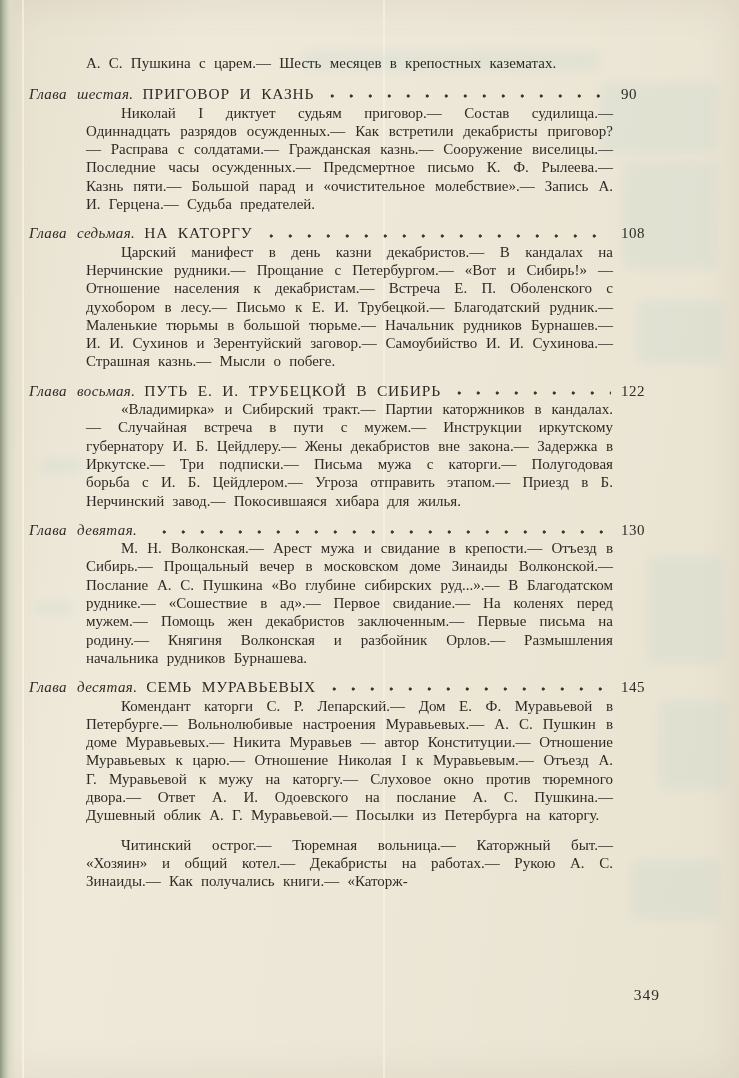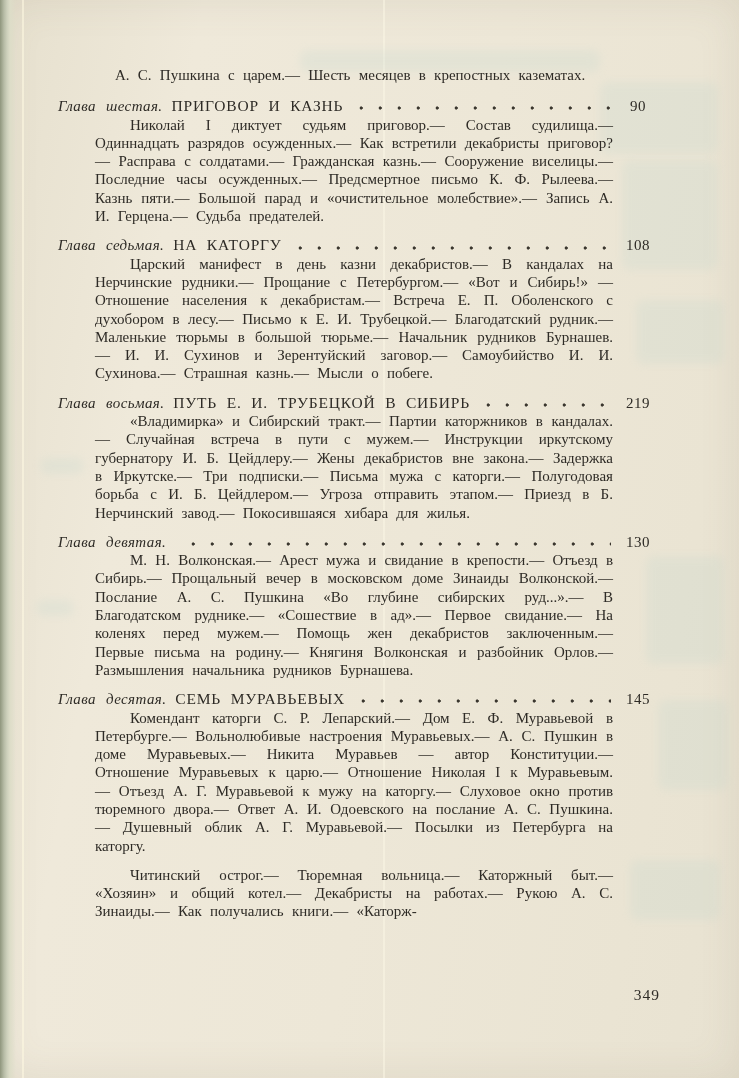--- a/index.html
+++ b/index.html
@@ -38,23 +38,23 @@
   .smudge {
     position: absolute;
     background: #bcd4cc;
     opacity: 0.20;
     filter: blur(4px);
     border-radius: 8px;
     pointer-events: none;
   }
   .content {
     position: absolute;
-    left: 0; top: 12px;
+    left: 0; top: 0;
     width: 739px;
-    padding: 54px 84px 0 58px;
+    padding: 54px 84px 0 29px;
     box-sizing: border-box;
     font-size: 15px;
     line-height: 18.3px;
   }
   .cont-para {
     margin: 0 42px 13px 57px;
     text-align: justify;
     word-spacing: 4.5px;
   }
   .chapter { margin-top: 11px; }
@@ -80,25 +80,25 @@
     flex: 1 1 auto;
     height: 14px;
     margin: 0 10px 0 16px;
     align-self: center;
     background-image: radial-gradient(circle at 2.2px 9px, #3a362e 1.25px, rgba(0,0,0,0) 1.9px);
     background-size: 19px 14px;
     background-repeat: repeat-x;
   }
   .pnum {
     min-width: 34px;
-    text-align: center;
+    text-align: left;
     letter-spacing: 0.5px;
   }
   .desc {
-    margin: 0 42px 0 37px;
+    margin: 0 42px 0 57px;
     text-align: justify;
     text-indent: 35px;
     word-spacing: 4.5px;
   }
   .folio {
     position: absolute;
     top: 986px;
     right: 79px;
     font-size: 15.5px;
     letter-spacing: 1px;
@@ -145,21 +145,21 @@
         <span class="pnum">108</span>
       </div>
       <p class="desc">Царский манифест в день казни декабристов.— В кандалах на Нерчинские рудники.— Прощание с Петербургом.— «Вот и Сибирь!» — Отношение населения к декабристам.— Встреча Е. П. Оболенского с духобором в лесу.— Письмо к Е. И. Трубецкой.— Благодатский рудник.— Маленькие тюрьмы в большой тюрьме.— Начальник рудников Бурнашев.— И. И. Сухинов и Зерентуйский заговор.— Самоубийство И. И. Сухинова.— Страшная казнь.— Мысли о побеге.</p>
     </section>
 
     <section class="chapter">
       <div class="head">
         <span class="label">Глава восьмая.</span>
         <span class="title">ПУТЬ Е. И. ТРУБЕЦКОЙ В СИБИРЬ</span>
         <span class="dots"></span>
-        <span class="pnum">219</span>
+        <span class="pnum">122</span>
       </div>
       <p class="desc">«Владимирка» и Сибирский тракт.— Партии каторжников в кандалах.— Случайная встреча в пути с мужем.— Инструкции иркутскому губернатору И. Б. Цейдлеру.— Жены декабристов вне закона.— Задержка в Иркутске.— Три подписки.— Письма мужа с каторги.— Полугодовая борьба с И. Б. Цейдлером.— Угроза отправить этапом.— Приезд в Б. Нерчинский завод.— Покосившаяся хибара для жилья.</p>
     </section>
 
     <section class="chapter">
       <div class="head">
         <span class="label">Глава девятая.</span>
         <span class="dots"></span>
         <span class="pnum">130</span>
       </div>

